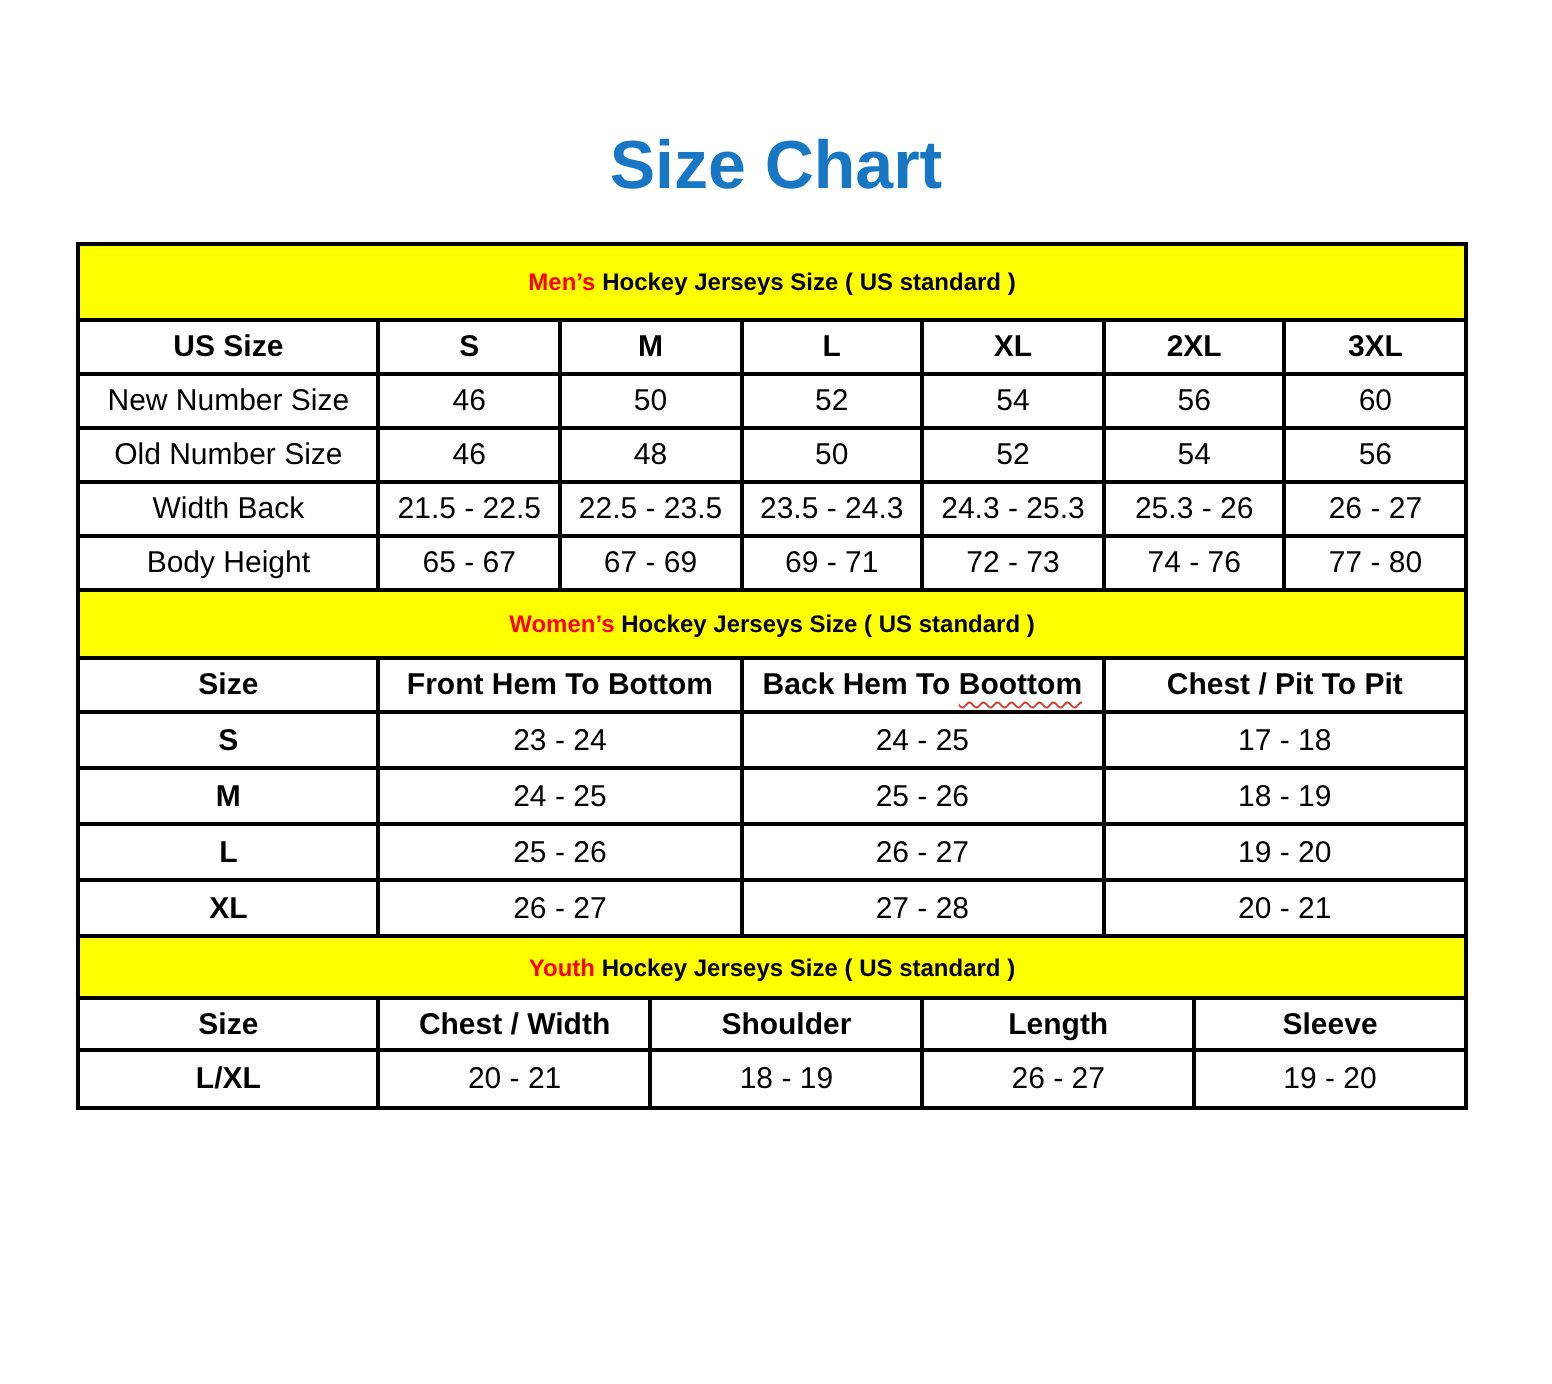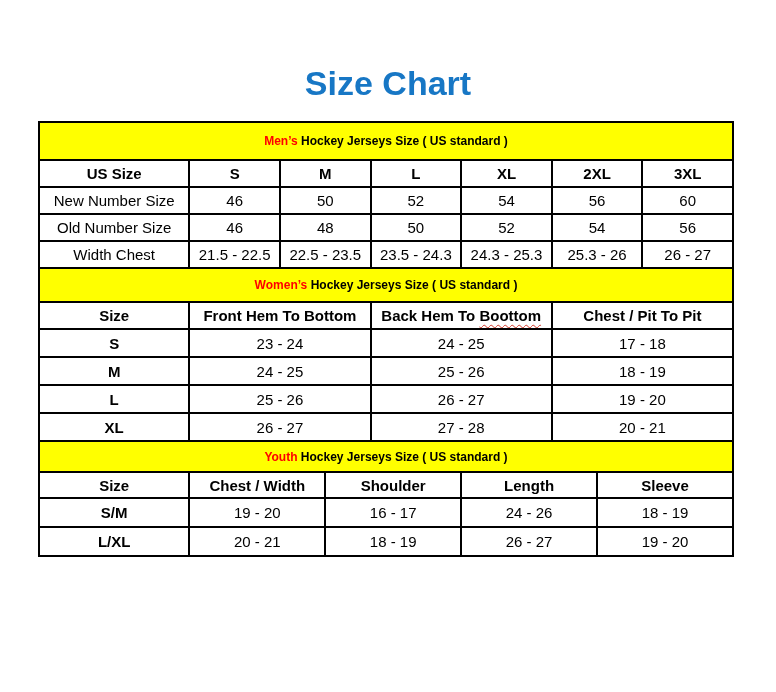--- a/index.html
+++ b/index.html
@@ -78,27 +78,36 @@
           <tr>
             <td class="row-label">Old Number Size</td>
             <td>46</td>
             <td>48</td>
             <td>50</td>
             <td>52</td>
             <td>54</td>
             <td>56</td>
           </tr>
           <tr>
-            <td class="row-label">Width Chest</td>
+            <td class="row-label">Width Back</td>
             <td>21.5 - 22.5</td>
             <td>22.5 - 23.5</td>
             <td>23.5 - 24.3</td>
             <td>24.3 - 25.3</td>
             <td>25.3 - 26</td>
             <td>26 - 27</td>
+          </tr>
+          <tr>
+            <td class="row-label">Body Height</td>
+            <td>65 - 67</td>
+            <td>67 - 69</td>
+            <td>69 - 71</td>
+            <td>72 - 73</td>
+            <td>74 - 76</td>
+            <td>77 - 80</td>
           </tr>
         </tbody>
       </table>
       <div class="banner b-womens"><span class="hl">Women’s</span><span> Hockey Jerseys Size ( US standard )</span></div>
       <table class="t-womens">
         <thead>
           <tr>
             <th>Size</th>
             <th>Front Hem To Bottom</th>
             <th>Back Hem To <span class="spell-error">Boottom</span></th>
@@ -138,27 +147,20 @@
           <tr>
             <th>Size</th>
             <th>Chest / Width</th>
             <th>Shoulder</th>
             <th>Length</th>
             <th>Sleeve</th>
           </tr>
         </thead>
         <tbody>
           <tr>
-            <td class="row-label">S/M</td>
-            <td>19 - 20</td>
-            <td>16 - 17</td>
-            <td>24 - 26</td>
-            <td>18 - 19</td>
-          </tr>
-          <tr>
             <td class="row-label">L/XL</td>
             <td>20 - 21</td>
             <td>18 - 19</td>
             <td>26 - 27</td>
             <td>19 - 20</td>
           </tr>
         </tbody>
       </table>
     </div>
 </div>

